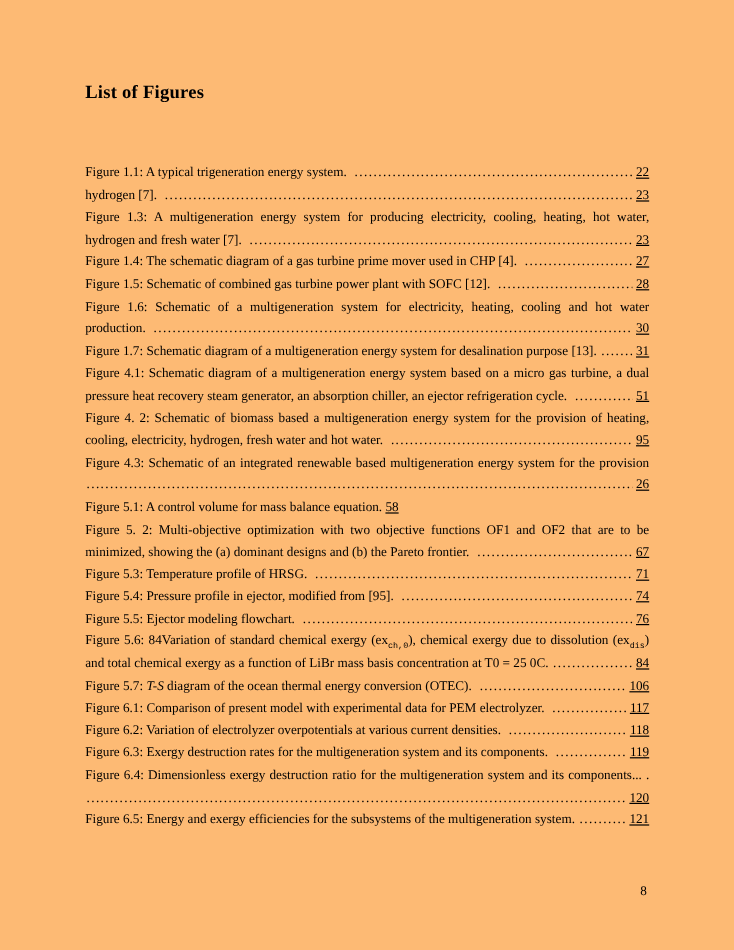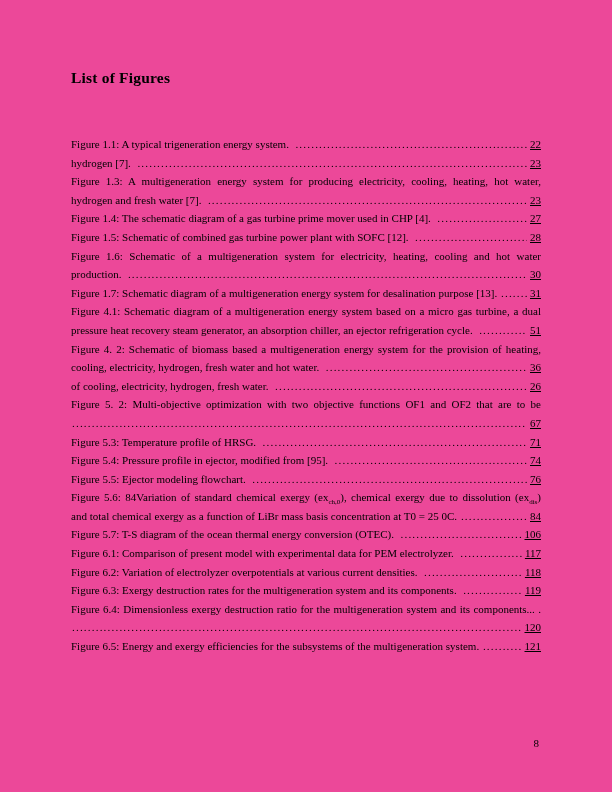--- a/index.html
+++ b/index.html
@@ -1,21 +1,21 @@
 <!DOCTYPE html>
 <html><head>
 <meta charset="utf-8">
 <style>
   * { margin: 0; padding: 0; box-sizing: border-box; }
   html, body { background: #ffffff; }
   .page {
     position: relative;
     width: 612px;
     height: 792px;
-    background: #ec4899;
+    background: #fdba74;
     color: #000000;
     font-family: "Liberation Serif", "DejaVu Serif", serif;
     font-size: 11px;
     padding: 68px 71px 0 71px;
     overflow: hidden;
   }
   .title {
     font-size: 15.5px;
     font-weight: bold;
     line-height: 19px;
@@ -43,22 +43,22 @@
     flex: 1 1 0;
     min-width: 0;
     overflow: hidden;
     white-space: nowrap;
     margin: 0 1px;
   }
   .dots { letter-spacing: 1.2px; }
   .pg { flex: 0 0 auto; margin-left: 2px; text-decoration: underline; }
   .entry.inline-page .lline { display: block; }
   .entry.inline-page .pg { margin-left: 0; }
-  sub { font-size: 7px; line-height: 0; }
-  .it { }
+  sub { font-size: 7px; line-height: 0; font-family: Liberation Mono, monospace; }
+  .it { font-style: italic; }
   .footer-page {
     position: absolute;
     top: 736px;
     right: 73px;
     font-size: 11px;
     line-height: 14px;
   }
 </style>
 </head>
 <body>
@@ -134,36 +134,42 @@
         <span class="leader"><span class="dots">........................................................................................................................................................................................................................................</span></span>
         <span class="pg">51</span>
       </div>
     </div>
 
     <div class="entry">
       <div class="jline">Figure 4. 2: Schematic of biomass based a multigeneration energy system for the provision of heating,</div>
       <div class="lline">
         <span class="lt">cooling, electricity, hydrogen, fresh water and hot water.  </span>
         <span class="leader"><span class="dots">........................................................................................................................................................................................................................................</span></span>
-        <span class="pg">36</span>
-      </div>
-    </div>
-
-    <div class="entry">
-      <div class="lline">
-        <span class="lt">of cooling, electricity, hydrogen, fresh water.  </span>
+        <span class="pg">95</span>
+      </div>
+    </div>
+
+    <div class="entry">
+      <div class="jline">Figure 4.3: Schematic of an integrated renewable based multigeneration energy system for the provision</div>
+      <div class="lline">
         <span class="leader"><span class="dots">........................................................................................................................................................................................................................................</span></span>
         <span class="pg">26</span>
       </div>
     </div>
 
+    <div class="entry inline-page">
+      <div class="lline">
+        <span class="lt">Figure 5.1: A control volume for mass balance equation. </span><span class="pg">58</span>
+      </div>
+    </div>
 
     <div class="entry">
       <div class="jline">Figure 5. 2: Multi-objective optimization with two objective functions OF1 and OF2 that are to be</div>
       <div class="lline">
+        <span class="lt">minimized, showing the (a) dominant designs and (b) the Pareto frontier.  </span>
         <span class="leader"><span class="dots">........................................................................................................................................................................................................................................</span></span>
         <span class="pg">67</span>
       </div>
     </div>
 
     <div class="entry">
       <div class="lline">
         <span class="lt">Figure 5.3: Temperature profile of HRSG.  </span>
         <span class="leader"><span class="dots">........................................................................................................................................................................................................................................</span></span>
         <span class="pg">71</span>

